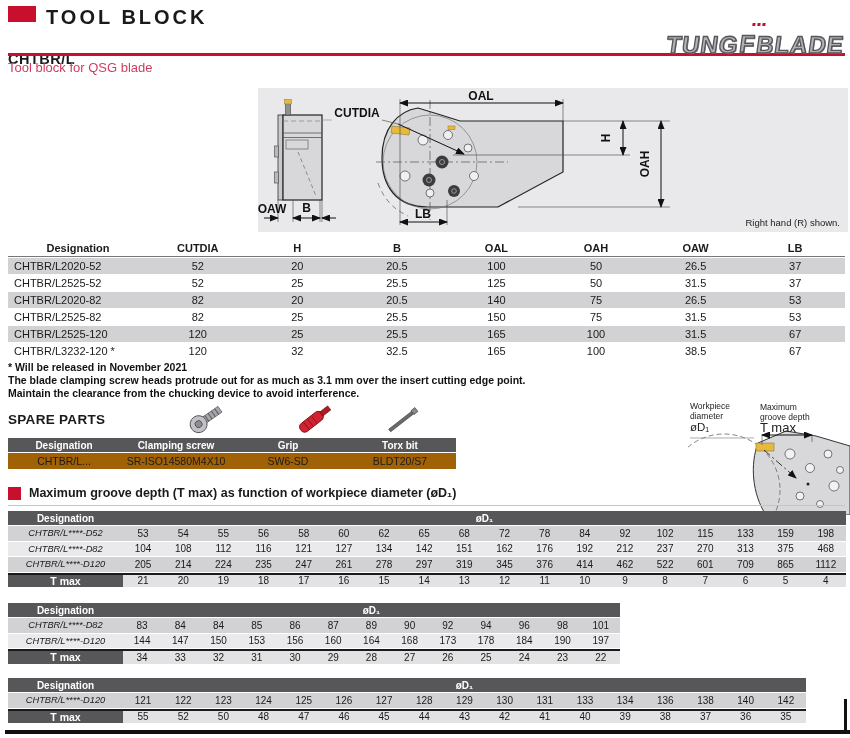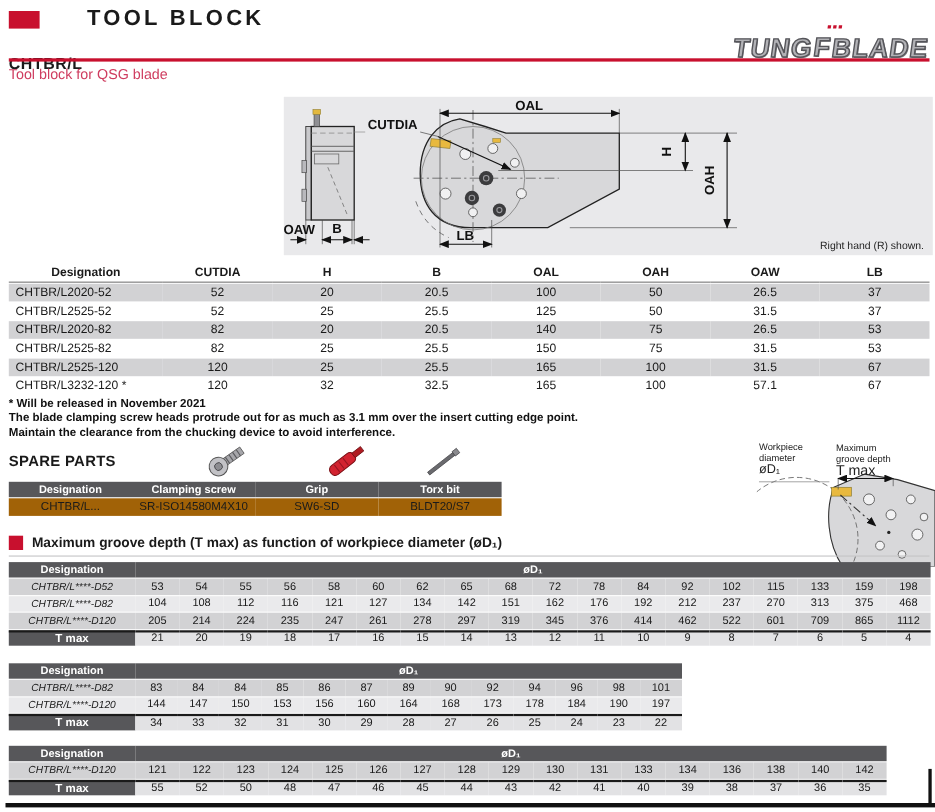--- a/index.html
+++ b/index.html
@@ -4,21 +4,21 @@
 <style>
   :root{
     --accent:#c8102e; --dark:#57575a; --gray:#d2d2d4; --light:#e9e9eb;
   }
   *{margin:0;padding:0;box-sizing:border-box;}
   html,body{background:#fff;}
   body{font-family:"Liberation Sans","DejaVu Sans",sans-serif;color:#1a1a1a;}
   #page{position:relative;width:850px;height:738px;background:#fff;overflow:hidden;}
 
   
-  .hdr{position:absolute;left:8px;top:6px;display:flex;align-items:center;gap:33px;}
+  .hdr{position:absolute;left:8px;top:6px;display:flex;}
   .hdr .sq{width:28px;height:16px;background:var(--accent);margin-right:10px;}
   .hdr .t{font-size:20px;font-weight:bold;letter-spacing:3px;}
   .model{position:absolute;left:8px;top:51px;font-size:14.5px;font-weight:bold;letter-spacing:.5px;}
   .redline{position:absolute;left:8px;top:53px;width:837px;height:2.5px;background:var(--accent);}
   .subtitle{position:absolute;left:8px;top:60px;font-size:13px;color:#cf3c5f;}
 
   
   .brand{position:absolute;right:6px;top:27px;display:flex;align-items:flex-end;transform:skewX(-8deg);}
   .brand span{font-weight:900;color:#b2b2b6;-webkit-text-stroke:1.3px #55555a;text-shadow:1px 1px 0 #808084;font-size:24px;letter-spacing:1px;line-height:1;}
   .brand .bf{position:relative;color:var(--accent);-webkit-text-stroke:1.2px #8d0a20;text-shadow:none;font-size:30px;margin:0 1px;}
@@ -262,21 +262,21 @@
           <td>31.5</td>
           <td>67</td>
         </tr>
         <tr class="white">
           <td class="des-col">CHTBR/L3232-120 *</td>
           <td>120</td>
           <td>32</td>
           <td>32.5</td>
           <td>165</td>
           <td>100</td>
-          <td>57.1</td>
+          <td>38.5</td>
           <td>67</td>
         </tr>
       </tbody>
   </table>
 
   <div class="notes">
     <div>* Will be released in November 2021</div>
     <div>The blade clamping screw heads protrude out for as much as 3.1 mm over the insert cutting edge point.</div>
     <div>Maintain the clearance from the chucking device to avoid interference.</div>
   </div>

